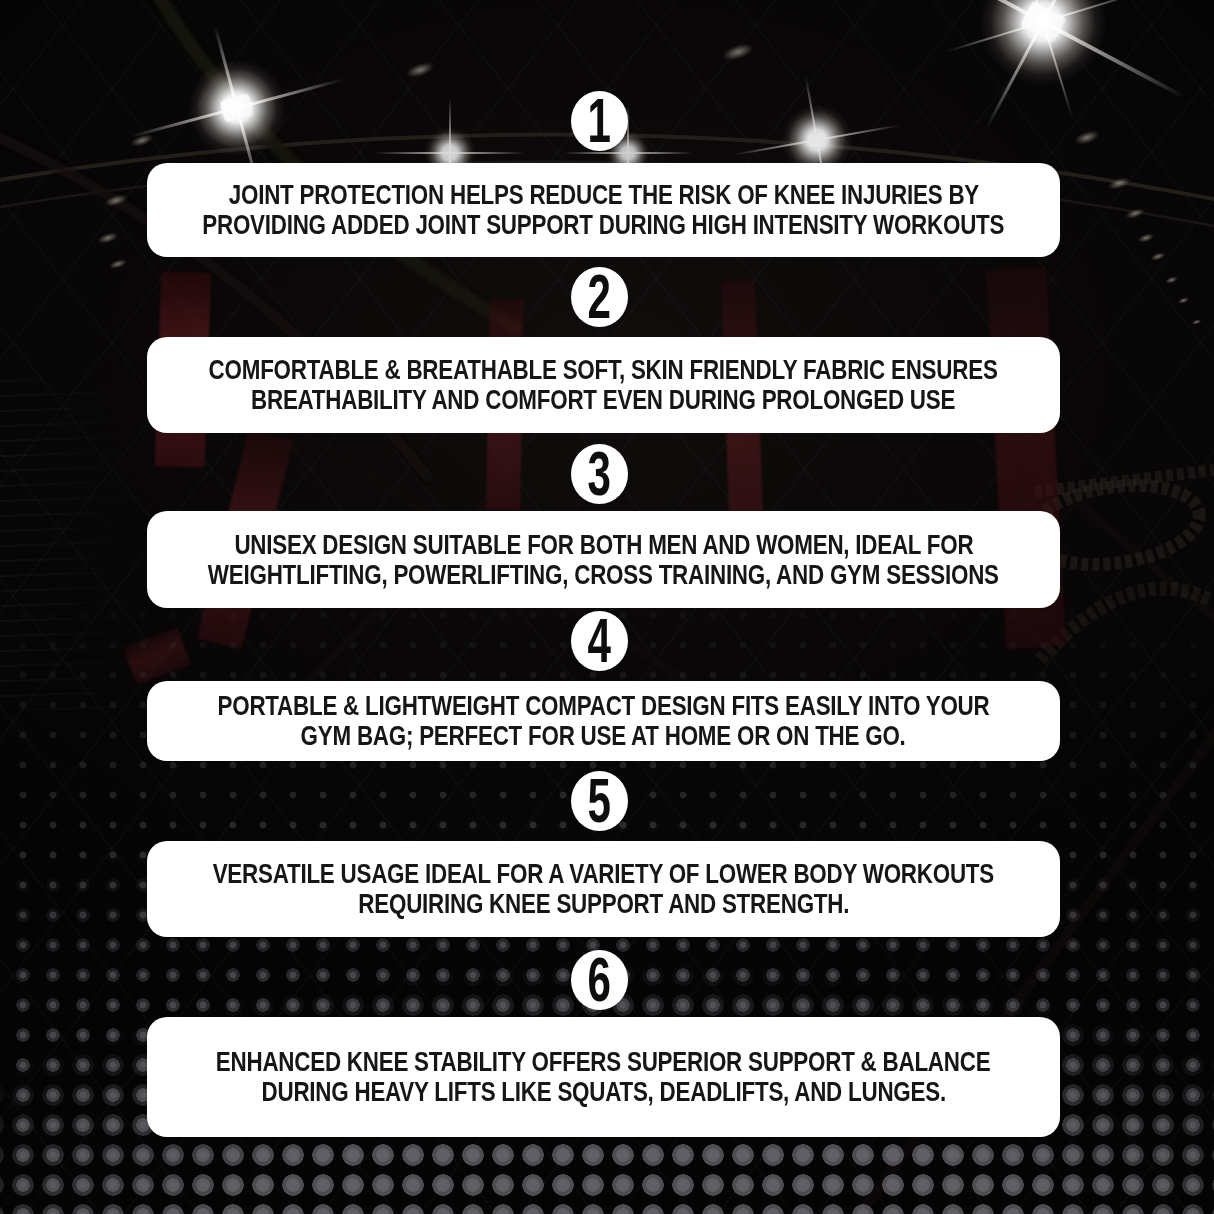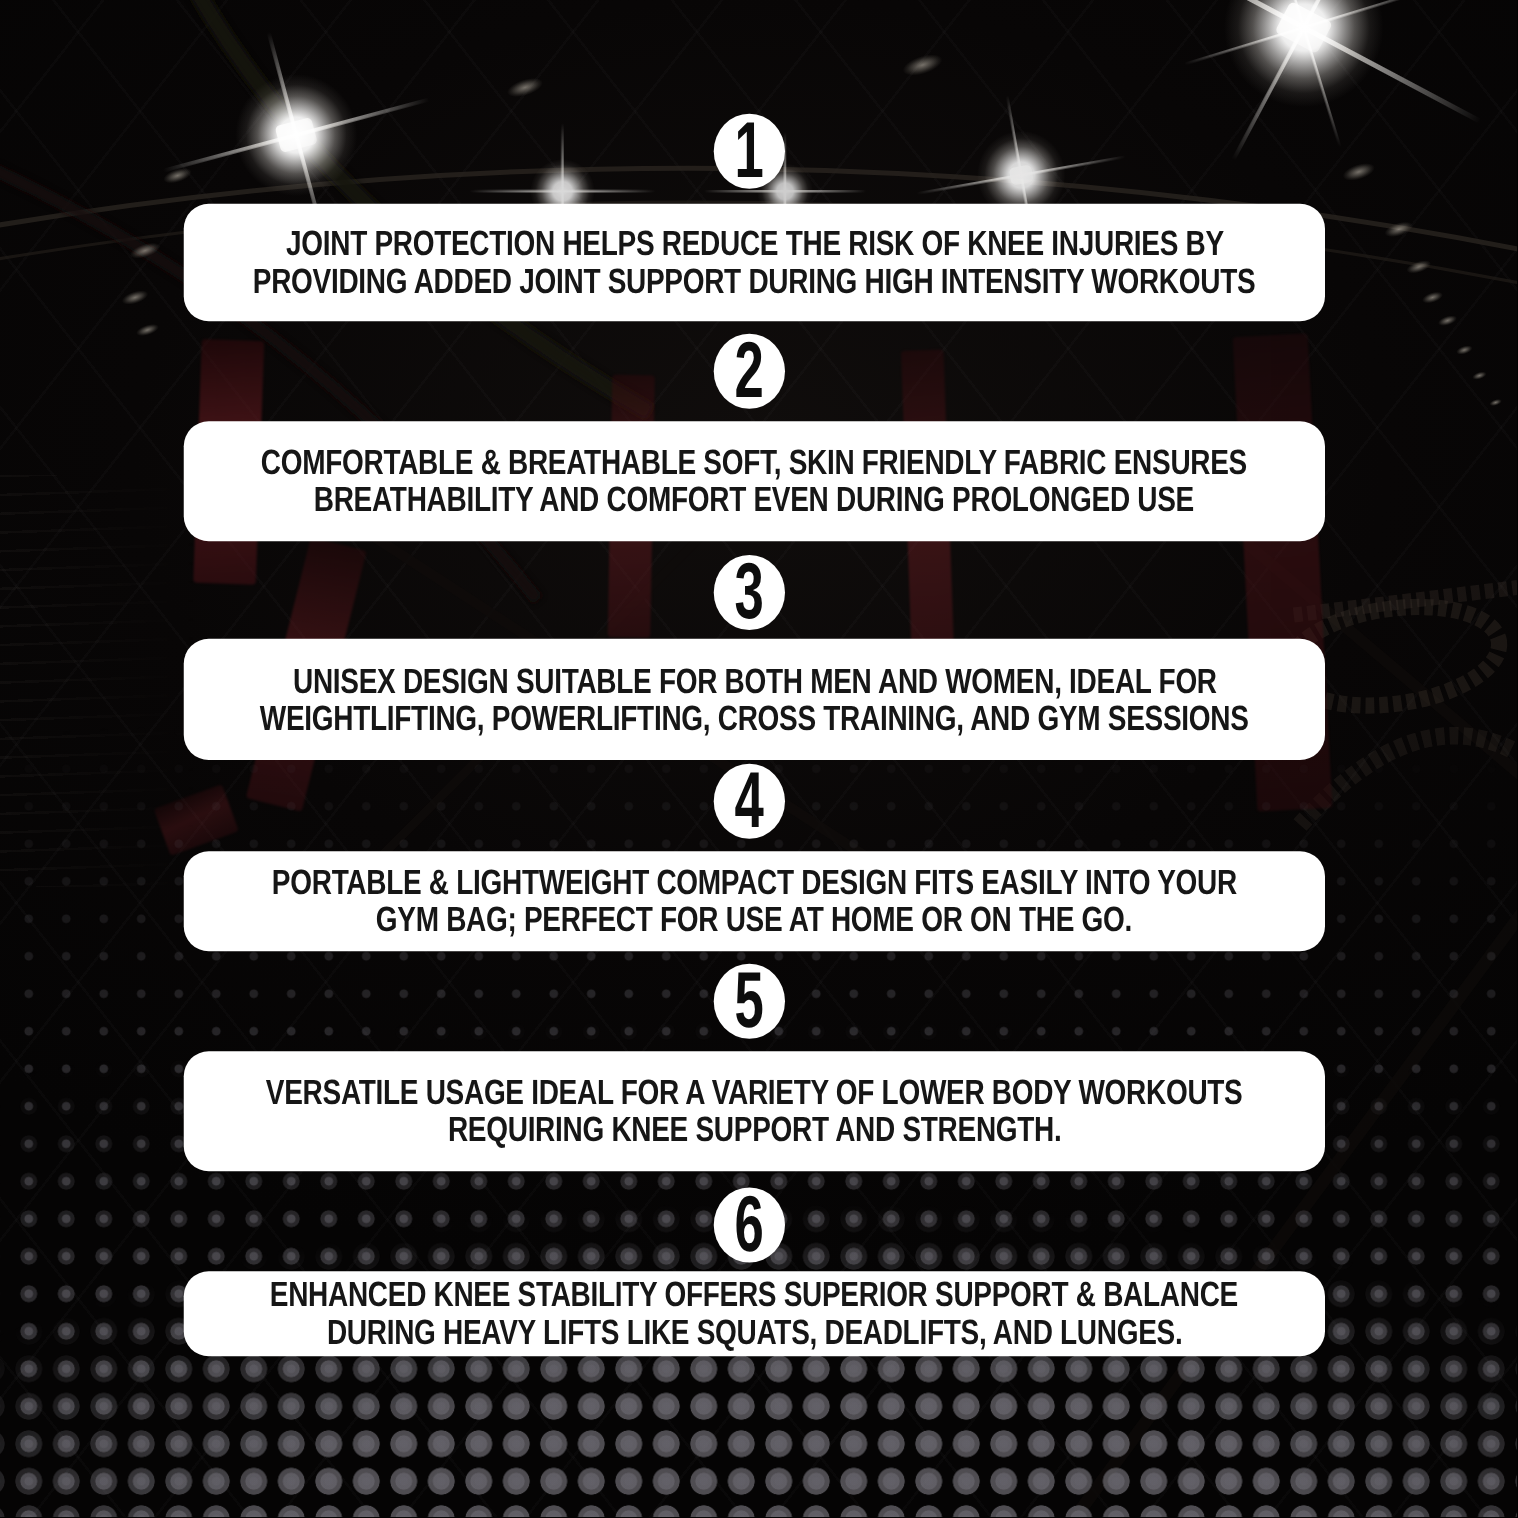--- a/index.html
+++ b/index.html
@@ -55,21 +55,21 @@
     transform:scale(0.68,1.02); }
   .card { position:absolute; left:147px; width:913px; border-radius:20px; background:#ffffff;
     display:flex; flex-direction:column; align-items:center; justify-content:center; }
   .card .line { display:block; white-space:nowrap; font-weight:bold; font-size:28px; line-height:30px;
     color:#161616; letter-spacing:-0.3px; transform:scaleX(0.8); }
   .f1 .badge { top:91px; }  .f1 .card { top:163px; height:94px; }
   .f2 .badge { top:267px; } .f2 .card { top:337px; height:96px; }
   .f3 .badge { top:444px; } .f3 .card { top:511px; height:97px; }
   .f4 .badge { top:611px; } .f4 .card { top:681px; height:80px; }
   .f5 .badge { top:771px; } .f5 .card { top:841px; height:96px; }
-  .f6 .badge { top:950px; } .f6 .card { top:1017px; height:68px;justify-content:center; }
+  .f6 .badge { top:950px; } .f6 .card { top:1017px; height:120px;justify-content:center; }
 </style>
 </head>
 <body>
 
 <div class="canvas">
 
   <div class="lattice"></div>
   <div class="slats"></div>
 
   <svg class="bg-svg" width="1214" height="1214" viewBox="0 0 1214 1214">

